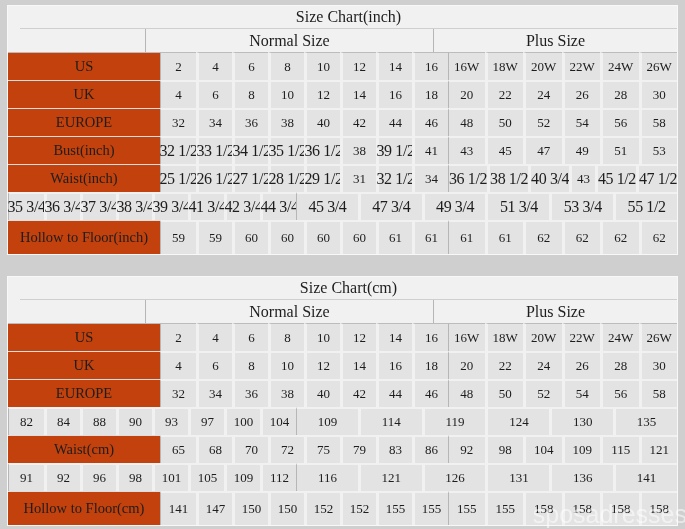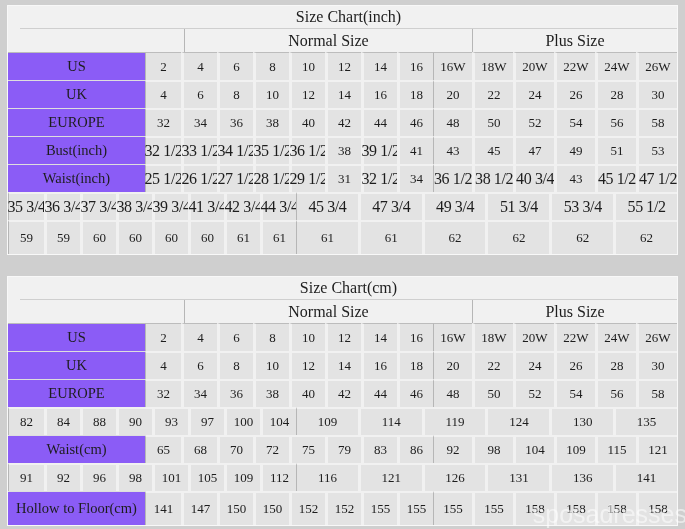--- a/index.html
+++ b/index.html
@@ -25,28 +25,28 @@
   .title-row {
     height:23px; display:flex; align-items:center; justify-content:center;
     font-size:16px; border-bottom:1px solid #cfcfcf; box-sizing:border-box;margin-left:12px;
   }
   .group-row { height:23px; display:flex; }
   .group-spacer { width:137px; box-sizing:border-box; }
   .group-cell {
     display:flex; align-items:center; justify-content:center;
     font-size:16px; border-left:1px solid #b6b6b6; box-sizing:border-box;
   }
-  .group-cell.normal { width:288px;margin-left:39px; }
+  .group-cell.normal { width:288px; }
   .group-cell.plus { flex:1; }
 
   .data-row { display:flex; height:28px; }
   .data-row.tall { height:34px; }
   .label-cell {
-    width:137px; display:flex; align-items:center; justify-content:center;
-    font-size:14.5px; background:#8b5cf6;
+    width:152px; display:flex; align-items:center; justify-content:center;
+    font-size:14.5px; background:#c2410c;
     border-top:1px solid #dedede; box-sizing:border-box;
     white-space:nowrap;
   }
   .cell {
     width:36px; display:flex; align-items:center; justify-content:center;
     font-size:13px; background:#e3e3e3;
     border-left:3px solid #f1f1f1; border-top:2px solid #f1f1f1;
     box-sizing:border-box; white-space:nowrap;
   }
   .cell.plus-col { width:auto; flex:1; }
@@ -169,20 +169,21 @@
           <div class="cell frac">42 3/4</div>
           <div class="cell frac">44 3/4</div>
           <div class="cell plus-col sec-start frac">45 3/4</div>
           <div class="cell plus-col frac">47 3/4</div>
           <div class="cell plus-col frac">49 3/4</div>
           <div class="cell plus-col frac">51 3/4</div>
           <div class="cell plus-col frac">53 3/4</div>
           <div class="cell plus-col frac">55 1/2</div>
         </div>
         <div class="data-row tall">
+          <div class="label-cell">Hollow to Floor(inch)</div>
           <div class="cell sec-start">59</div>
           <div class="cell">59</div>
           <div class="cell">60</div>
           <div class="cell">60</div>
           <div class="cell">60</div>
           <div class="cell">60</div>
           <div class="cell">61</div>
           <div class="cell">61</div>
           <div class="cell plus-col sec-start">61</div>
           <div class="cell plus-col">61</div>

